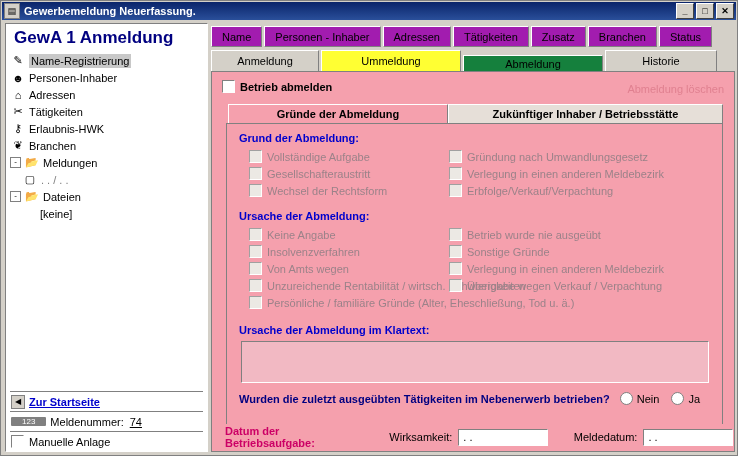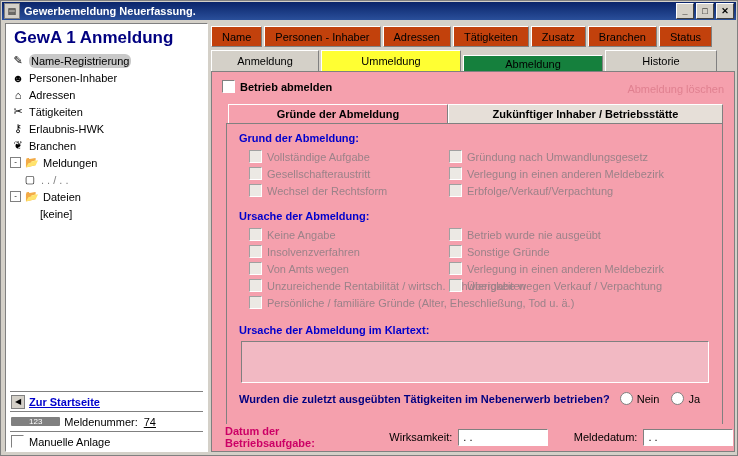--- a/index.html
+++ b/index.html
@@ -58,21 +58,21 @@
   .tnode{
     display:flex;align-items:center;height:17px;
     font-size:11px;color:#000000;
     white-space:nowrap;
   }
   .tnode .glyph{
     width:16px;height:14px;margin-right:3px;
     display:flex;align-items:center;justify-content:center;
     font-size:11px;
   }
-  .tnode .tlabel{line-height:14px;border-radius:6px;}
+  .tnode .tlabel{line-height:14px;}
   .sel{background:#c8c8c8;padding:0 2px;}
   .expander{
     width:9px;height:9px;border:1px solid #808080;background:#fff;
     font-size:8px;line-height:7px;text-align:center;color:#000;
     margin-right:3px;display:inline-block;
   }
   .indent1{padding-left:12px;}
   .indent2{padding-left:30px;}
   .dashline{color:#808080;}
   
@@ -80,38 +80,38 @@
     position:absolute;left:0;bottom:0;width:201px;
   }
   .lp-sep{height:1px;background:#808080;margin:0 4px;}
   .lp-row{
     display:flex;align-items:center;height:19px;padding-left:5px;
     font-size:11px;color:#000;
   }
   .lp-link{color:#0000cc;text-decoration:underline;font-weight:bold;}
   .badge{
     background:#808080;color:#ffffff;font-size:8px;
-    padding:0 18px;margin-right:4px;border-radius:1px;
+    padding:0 11px;margin-right:4px;border-radius:1px;
   }
   .arrowbtn{
     width:12px;height:12px;border:1px solid #808080;background:#d4d0c8;
     display:flex;align-items:center;justify-content:center;
     font-size:8px;margin-right:4px;
   }
   
   .right-panel{
     position:absolute;left:210px;top:22px;width:524px;height:429px;
   }
   .tabrow{
     position:absolute;left:0;top:0;width:524px;height:24px;
     display:flex;align-items:flex-end;
   }
   .tab{
     height:21px;margin-right:2px;padding:0 10px;
-    background:#c2410c;
+    background:#a21caf;
     border:1px solid;
     border-color:#ffffff #808080 #808080 #ffffff;
     display:flex;align-items:center;justify-content:center;
     font-size:11px;color:#000;
     box-sizing:border-box;
   }
   .tabrow2{
     position:absolute;left:0;top:24px;width:524px;height:25px;
     display:flex;align-items:flex-end;
   }

